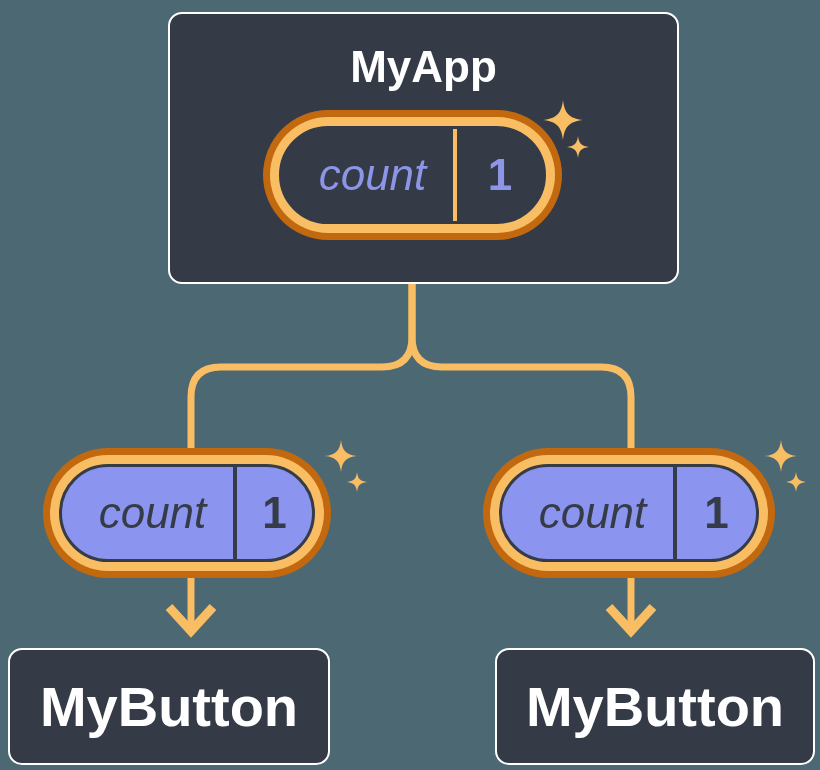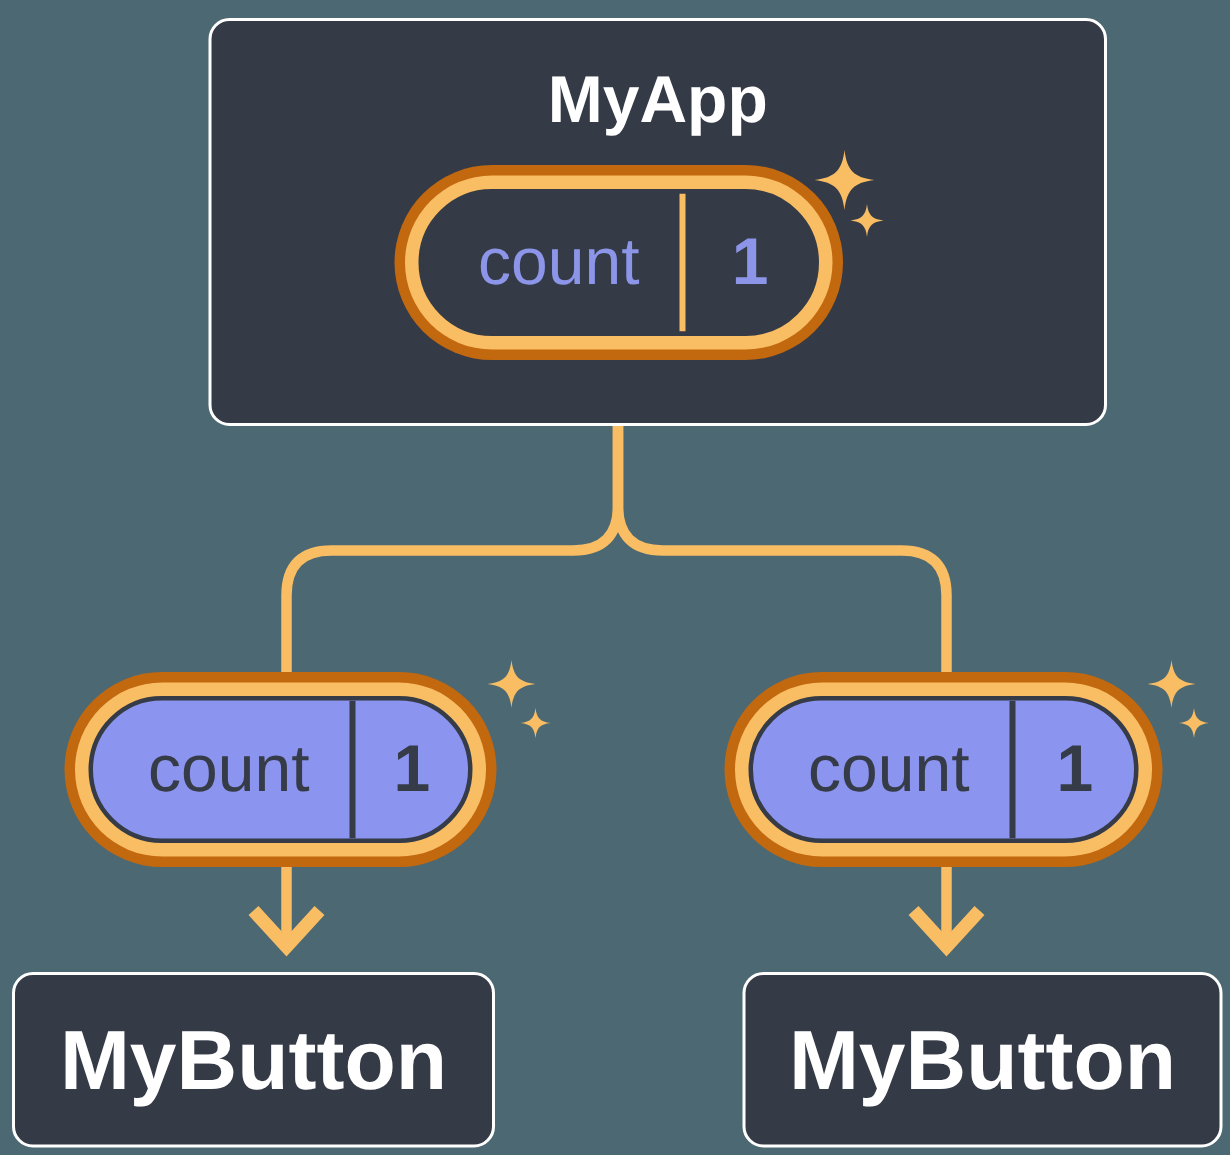--- a/index.html
+++ b/index.html
@@ -15,21 +15,21 @@
   .sparkles{z-index:5;}
 
   .card{
     position:absolute;
     background:#343A46;
     border:2px solid #FFFFFF;
     border-radius:14px;
     box-sizing:border-box;
     z-index:2;
   }
-  .card-app{left:139px;top:12px;width:599px;height:272px;}
+  .card-app{left:168px;top:12px;width:511px;height:272px;}
   .card-title{
     position:absolute;top:28px;left:0;right:0;
     text-align:center;
     font-size:44px;font-weight:700;color:#FFFFFF;
   }
   .card-button{
     display:flex;align-items:center;justify-content:center;
     font-size:56px;font-weight:700;color:#FFFFFF;
   }
   .card-button-left{left:8px;top:648px;width:322px;height:117px;}
@@ -69,21 +69,21 @@
   }
   .prop-body{                    
     background:#8B94EE;
     color:#353B47;
     border:3px solid #353B47;
   }
   .pill-cell{
     display:flex;align-items:center;justify-content:center;
     font-size:44px;
   }
-  .pill-name{width:171px;padding-left:10px;box-sizing:border-box;}
+  .pill-name{width:171px;padding-left:10px;box-sizing:border-box;font-style:italic;}
   .pill-value{flex:1;font-weight:700;}
   .pill-divider{width:4px;flex:none;}
   .state-body .pill-divider{background:#F9BD64;}
   .prop-body .pill-divider{background:#353B47;}
 </style>
 </head>
 <body>
 
 <div class="stage">
 

